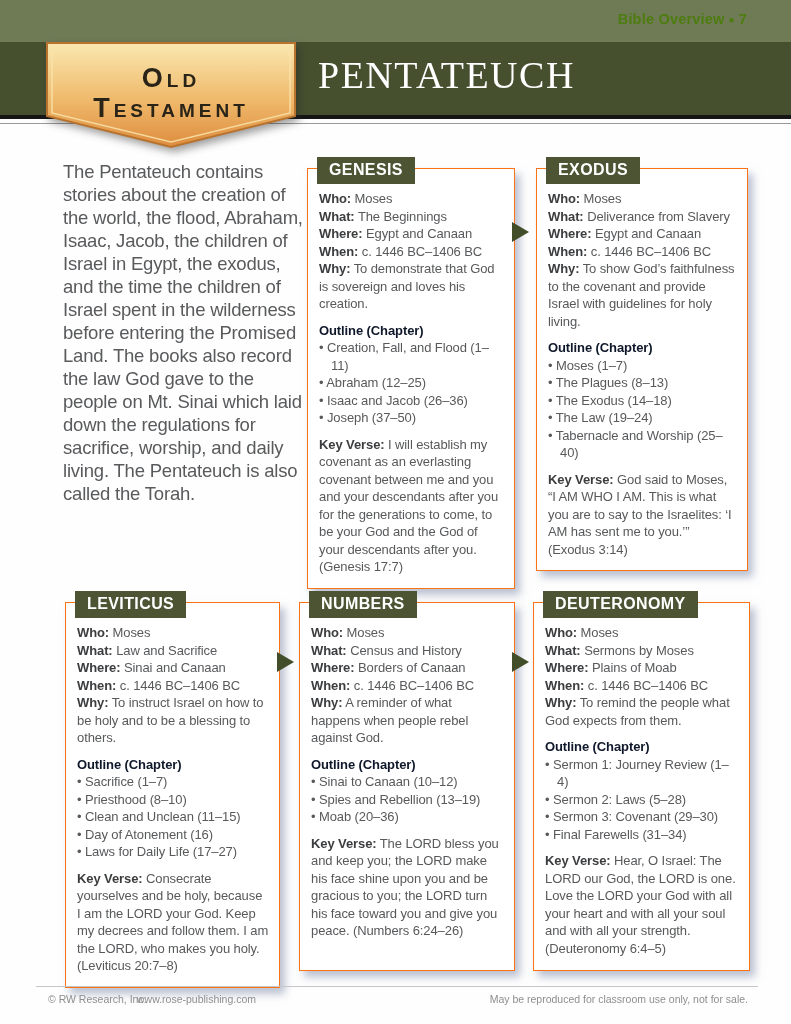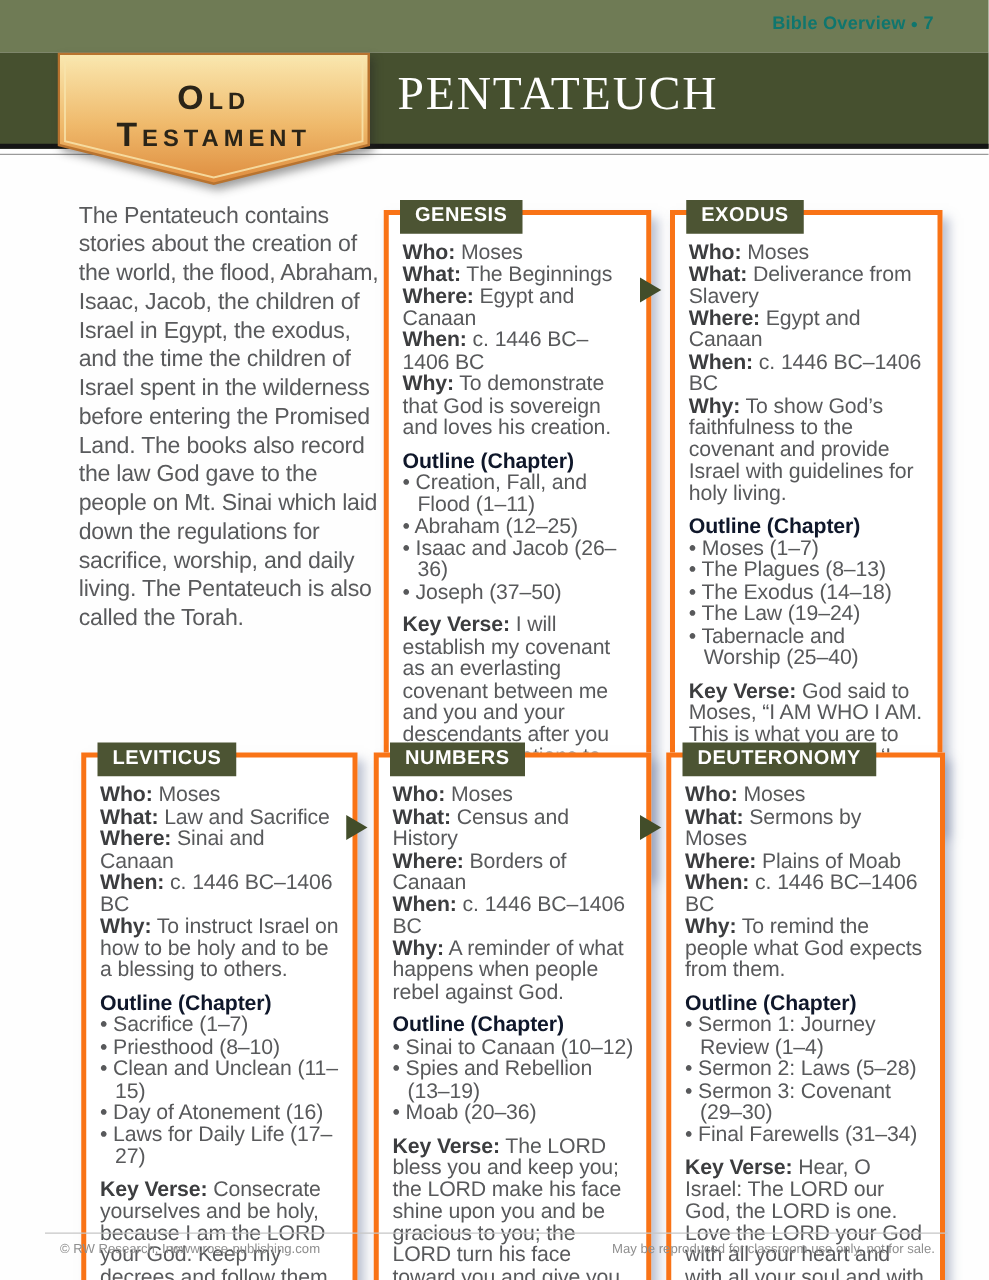--- a/index.html
+++ b/index.html
@@ -6,58 +6,58 @@
   body{
     width:791px;height:1024px;position:relative;overflow:hidden;
     background:#fefefe;
     font-family:"Liberation Sans",sans-serif;
     -webkit-font-smoothing:antialiased;
   }
   
   .band-olive{position:absolute;top:0;left:0;right:0;height:42px;background:#6f7b55;}
   .band-dark{position:absolute;top:42px;left:0;right:0;height:73px;background:#46502f;border-bottom:4px solid #151515;}
   .thin-rule{position:absolute;top:123px;left:0;right:0;height:1px;background:#9a9a9a;}
-  .page-ref{position:absolute;top:11px;right:44px;color:#0f766e;font-size:14.5px;font-weight:bold;letter-spacing:.2px;}
+  .page-ref{position:absolute;top:11px;right:44px;color:#4d7c0f;font-size:14.5px;font-weight:bold;letter-spacing:.2px;}
   .page-ref .dot{font-size:10px;vertical-align:1.5px;padding:0 4px;}
   .section-title{
     position:absolute;left:318px;top:53px;margin:0;
     font-family:"Liberation Serif",serif;font-weight:normal;
     font-size:38px;color:#ffffff;letter-spacing:1.5px;
   }
   
   .badge{position:absolute;left:46px;top:42px;filter:drop-shadow(3px 4px 4px rgba(35,35,35,.45));}
   .badge-text{
     font-family:"Liberation Sans",sans-serif;font-weight:bold;font-size:27px;
     fill:#2a2418;letter-spacing:4px;font-variant:small-caps;
   }
   
   .intro{
     position:absolute;left:63px;top:160px;width:242px;margin:0;
     font-size:18.5px;line-height:23px;color:#595a5c;letter-spacing:-.2px;
   }
   
   .card{
     position:absolute;background:#ffffff;
-    border:4px solid #f97316;
+    border:1px solid #f97316;
     box-shadow:5px 6px 8px rgba(122,133,166,.5);
   }
   .card-genesis{left:307px;top:168px;width:206px;min-height:384px;}
   .card-exodus{left:536px;top:168px;width:210px;min-height:384px;}
   .card-leviticus{left:65px;top:602px;width:213px;min-height:367px;}
   .card-numbers{left:299px;top:602px;width:214px;min-height:367px;}
   .card-deuteronomy{left:533px;top:602px;width:215px;min-height:367px;}
   .tab{
     position:absolute;top:-12px;left:9px;
     background:#4c5433;color:#ffffff;
     font-weight:bold;font-size:16px;letter-spacing:.4px;
     padding:4px 12px 5px;white-space:nowrap;
   }
   .card-body{
     padding:21px 10px 12px 11px;
-    font-size:17px;line-height:17.5px;color:#58595b;letter-spacing:-.1px;
+    font-size:13px;line-height:17.5px;color:#58595b;letter-spacing:-.1px;
   }
   .fact{margin:0;}
   .b{font-weight:bold;color:#3c3d3f;}
   .outline-title{margin:9px 0 0;font-weight:bold;color:#0f172a;}
   ul.outline{margin:0;padding:0;list-style:none;}
   ul.outline li{padding-left:12px;text-indent:-12px;}
   ul.outline li::before{content:"• ";}
   .verse{margin:9px 0 0;}
   
   .arrow{

